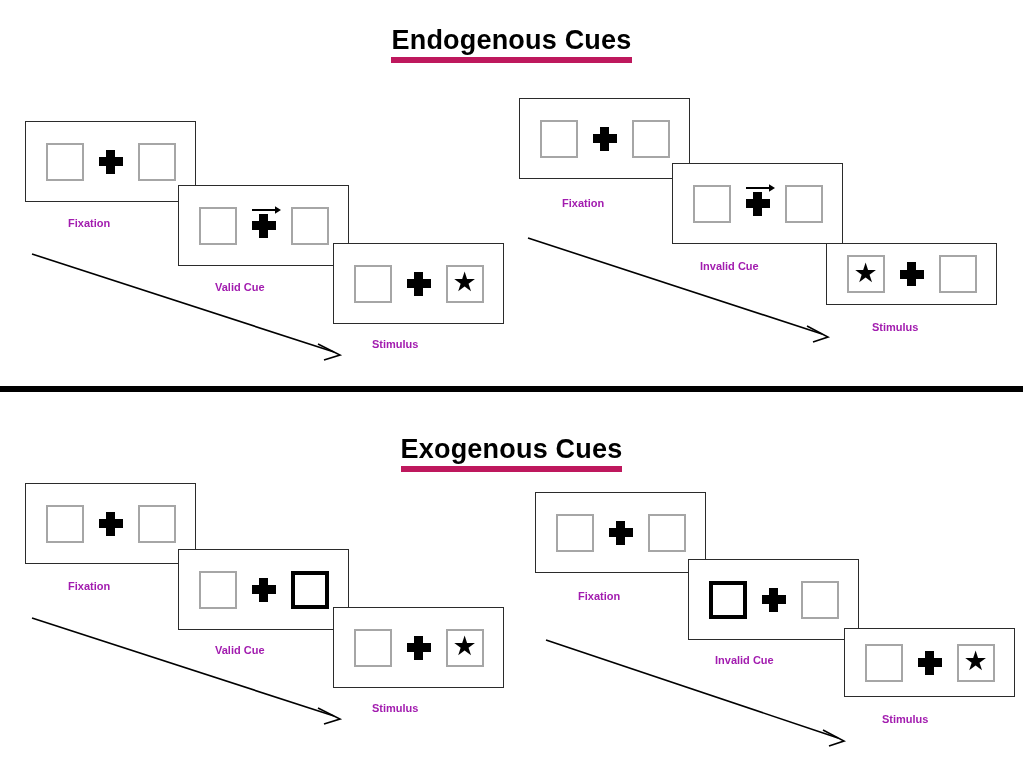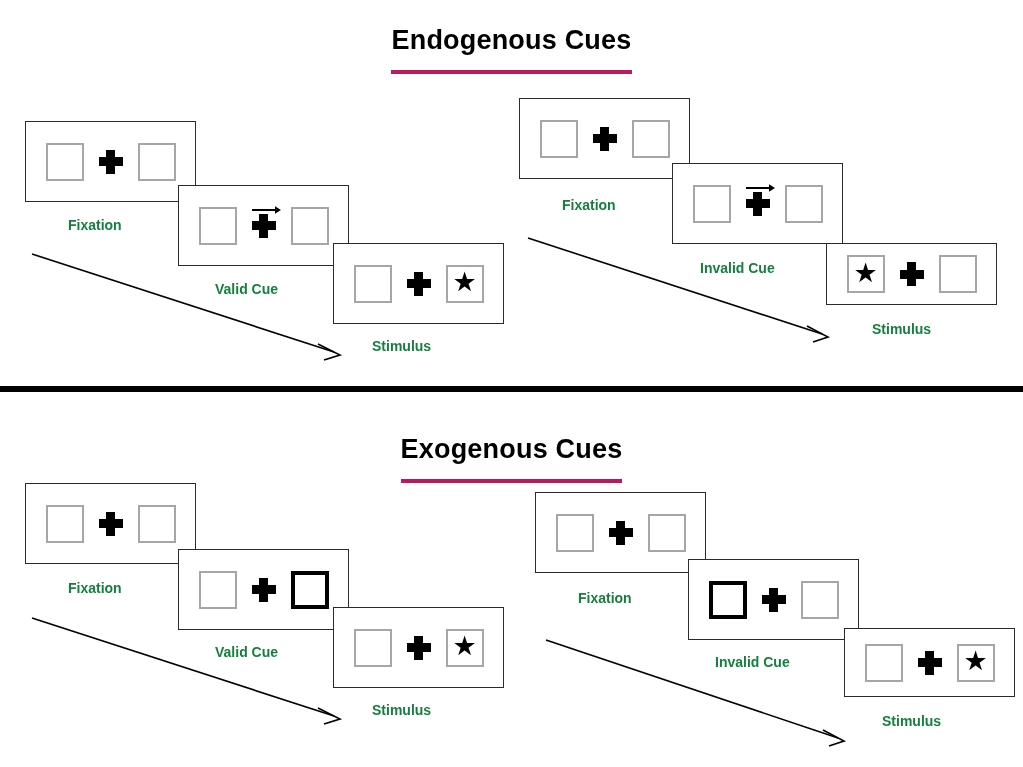--- a/index.html
+++ b/index.html
@@ -11,22 +11,22 @@
   .stage{position:absolute;left:0;top:0;width:1023px;height:767px;}
 
   
   .section-title{
     position:absolute;left:0;width:1023px;text-align:center;
     font-size:27px;font-weight:bold;letter-spacing:.2px;
     color:#000;
   }
   .section-title span{
     display:inline-block;
-    border-bottom:4px solid #be185d;
-    padding-bottom:14px;
+    border-bottom:6px solid #be185d;
+    padding-bottom:1px;
   }
 
   
   .divider{
     position:absolute;left:0;width:1023px;height:6px;background:#000;
   }
 
   
   .frame{
     position:absolute;
@@ -69,22 +69,22 @@
   
   .cue-arrow{
     position:absolute;
     width:30px;height:10px;
     pointer-events:none;
   }
 
   
   .stage-label{
     position:absolute;
-    font-size:14px;font-weight:bold;white-space:nowrap;
-    color:#15803d;
+    font-size:11px;font-weight:bold;white-space:nowrap;
+    color:#a21caf;
   }
 
   
   .timeline-arrow{position:absolute;overflow:visible;}
 
   svg{display:block;}
 </style>
 </head>
 <body>
 

